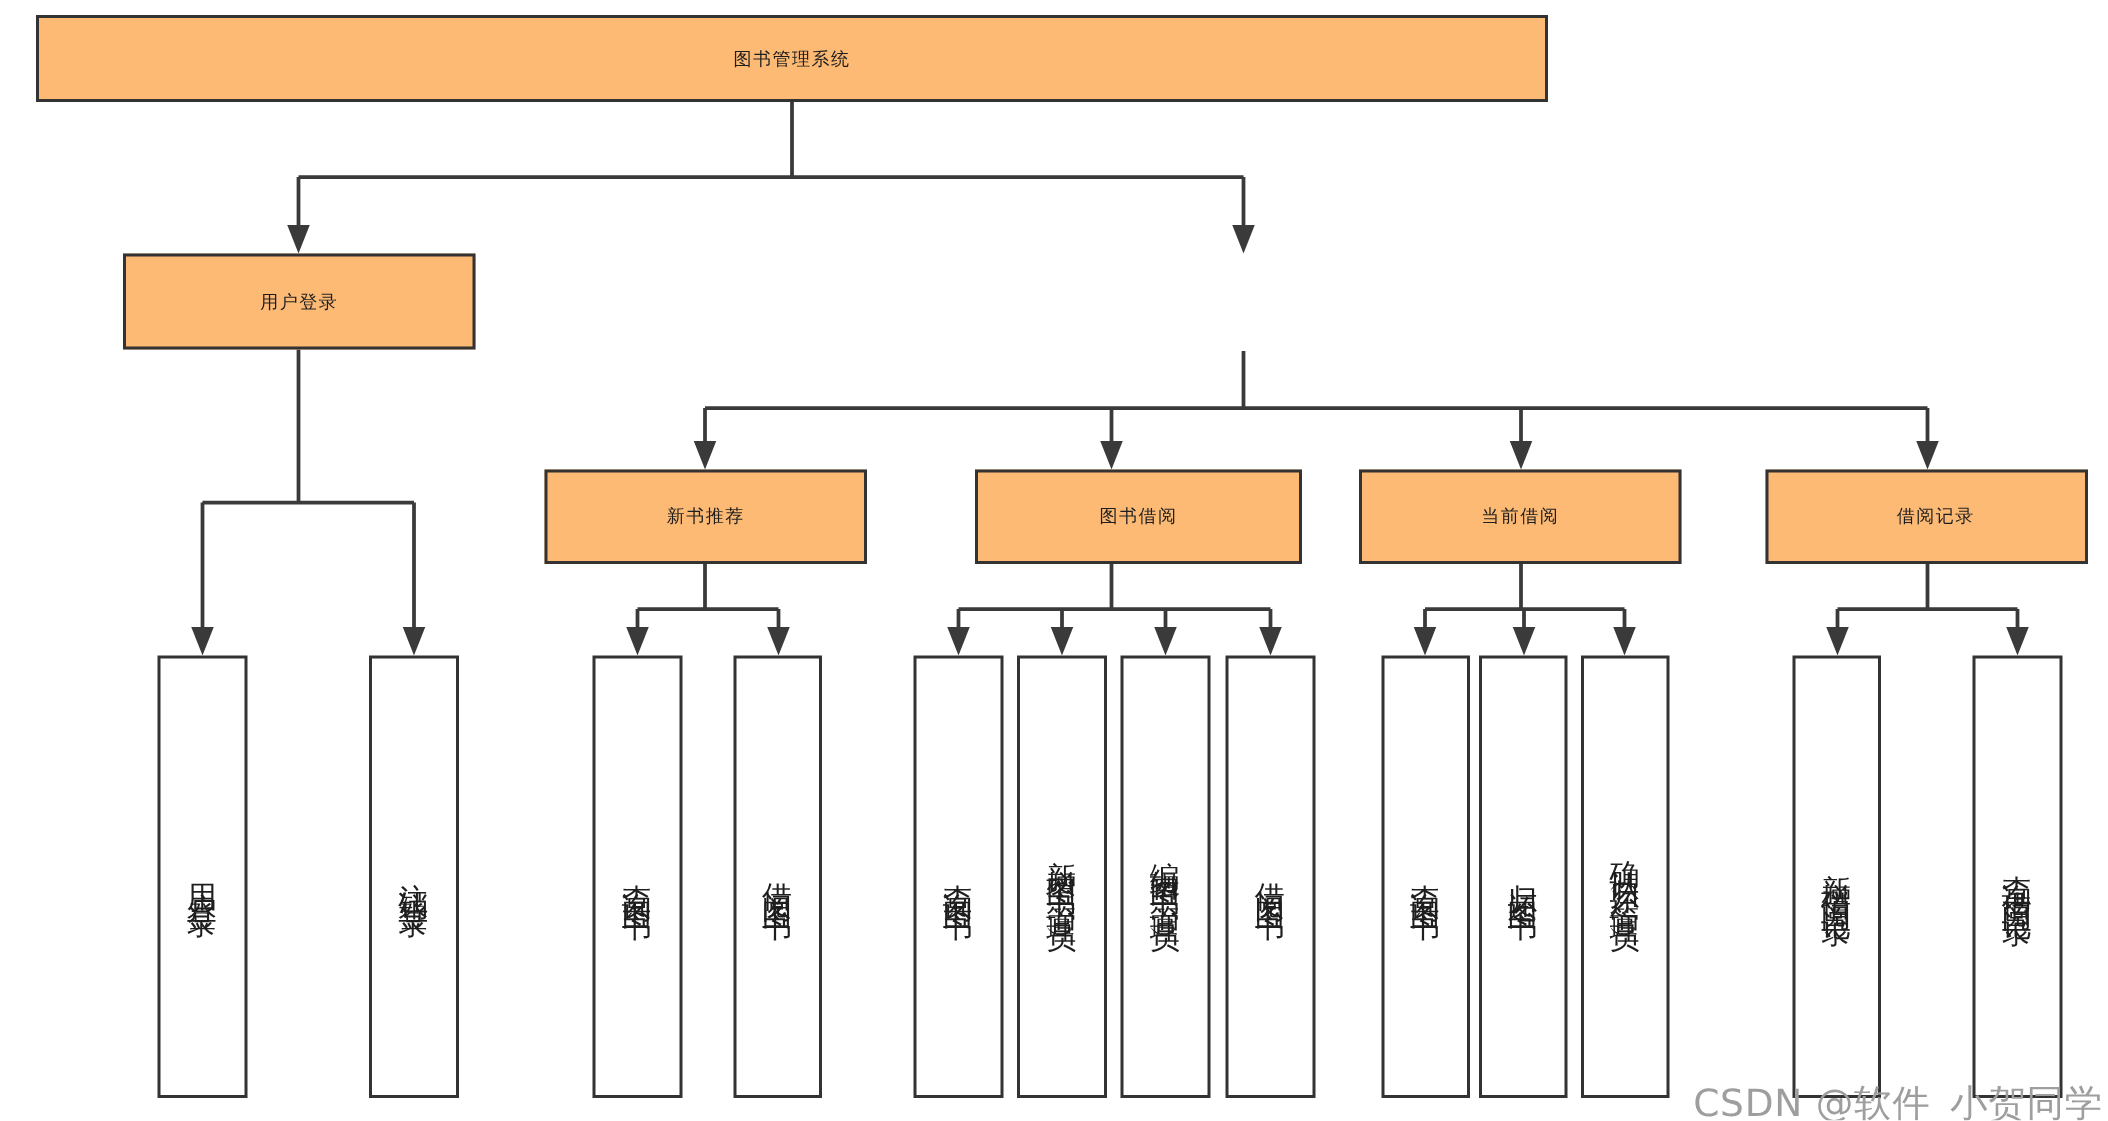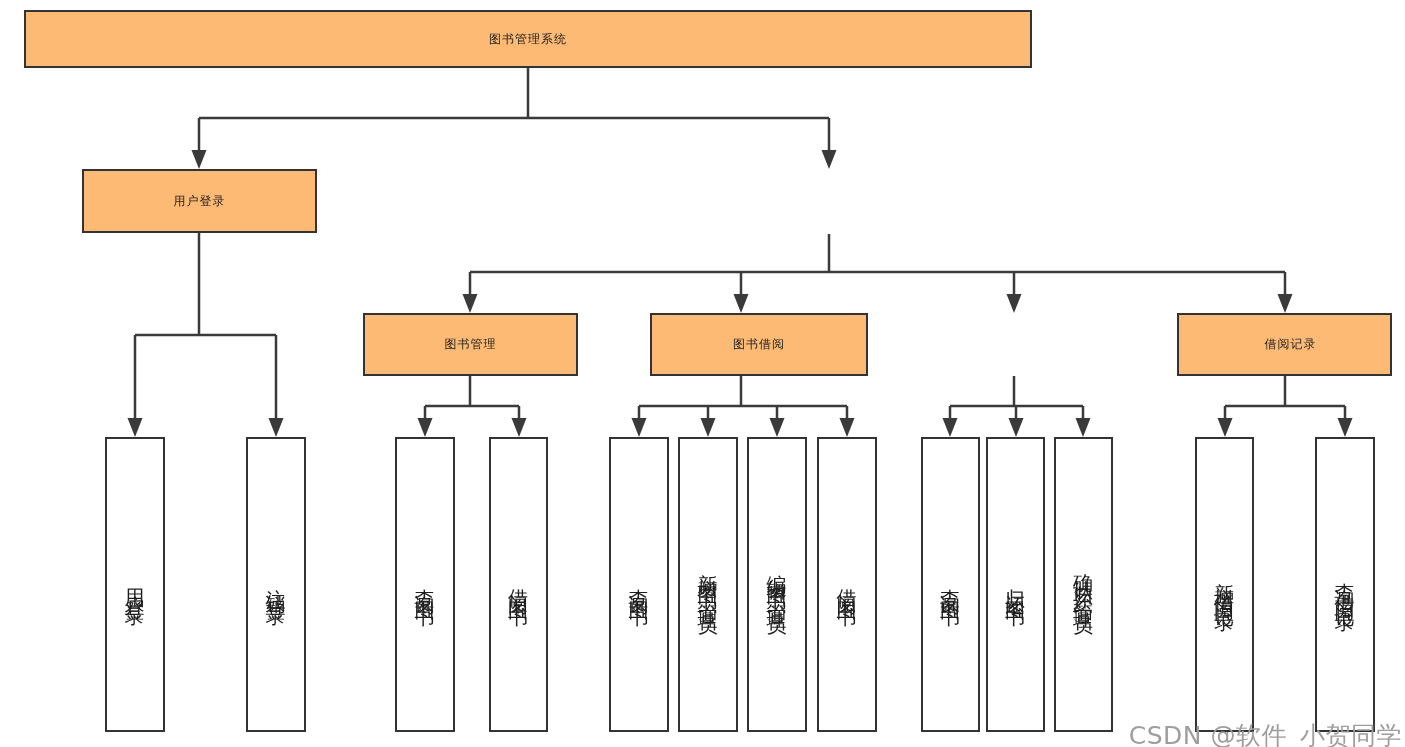--- a/index.html
+++ b/index.html
@@ -86,22 +86,23 @@
       <path class="line" d="M1285 376 V406 M1225 406 H1345 M1225 406 V421 M1345 406 V421"></path>
       <polygon points="1217.5,418 1232.5,418 1225,437"></polygon>
       <polygon points="1337.5,418 1352.5,418 1345,437"></polygon>
     </g>
   </svg>
 
   <div class="hbox" style="left:24px;top:10px;width:1008px;height:58px;">图书管理系统</div>
 
   <div class="hbox" style="left:82px;top:169px;width:235px;height:64px;">用户登录</div>
 
-  <div class="hbox" style="left:363px;top:313px;width:215px;height:63px;">图书管理</div>
+  <div class="hbox" style="left:363px;top:313px;width:215px;height:63px;">新书推荐</div>
   <div class="hbox" style="left:633px;top:313px;width:218px;height:63px;margin-left:17px;">图书借阅</div>
+  <div class="hbox" style="left:906px;top:313px;width:215px;height:63px;">当前借阅</div>
   <div class="hbox" style="left:1177px;top:313px;width:215px;height:63px;padding-left:12px;">借阅记录</div>
 
   <div class="vbox" style="left:105px;width:60px;">
     <span>用户登录</span>
   </div>
   <div class="vbox" style="left:246px;width:60px;">
     <span>注销登录</span>
   </div>
 
   <div class="vbox" style="left:395px;width:60px;">

